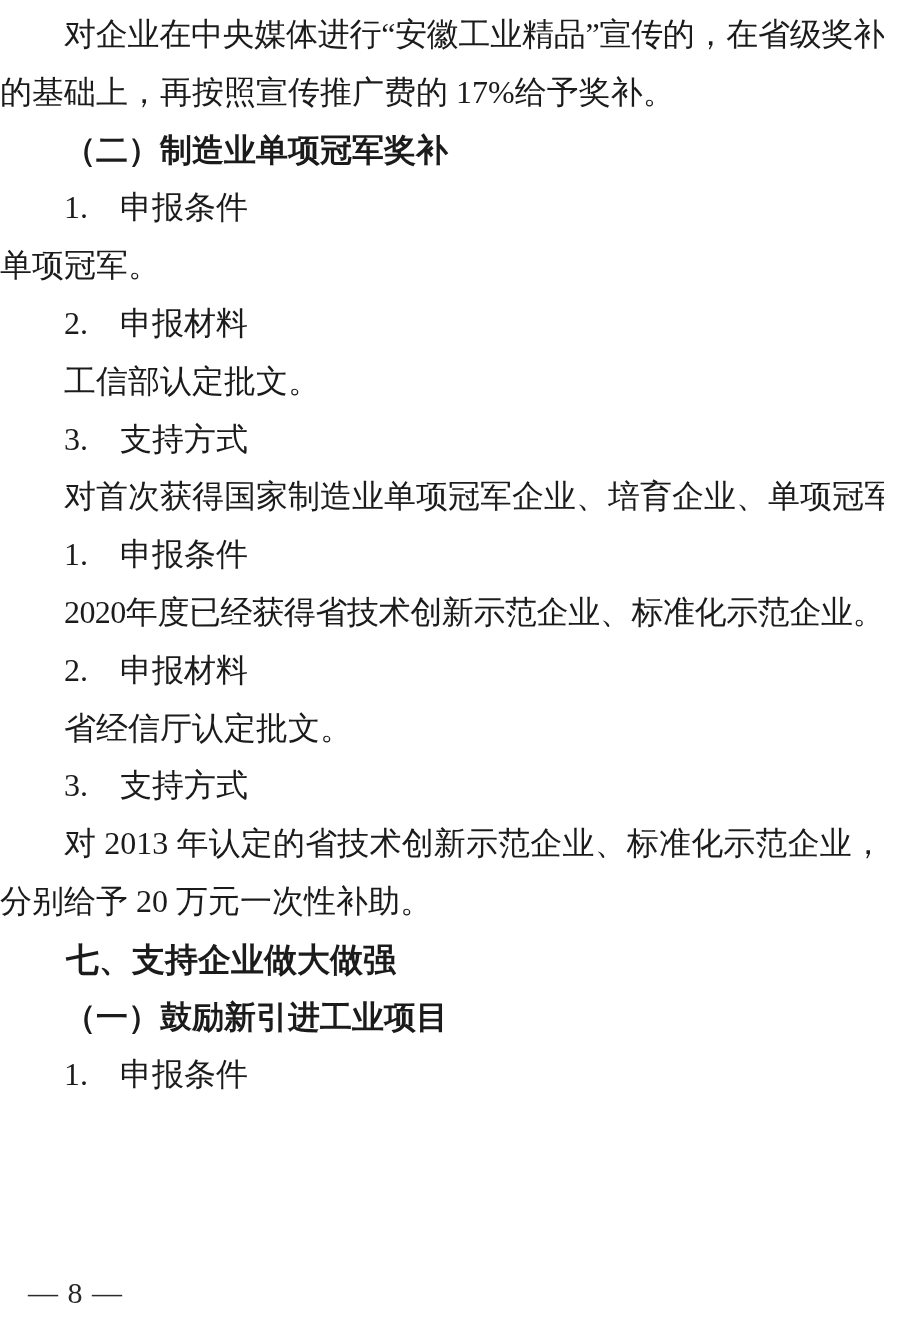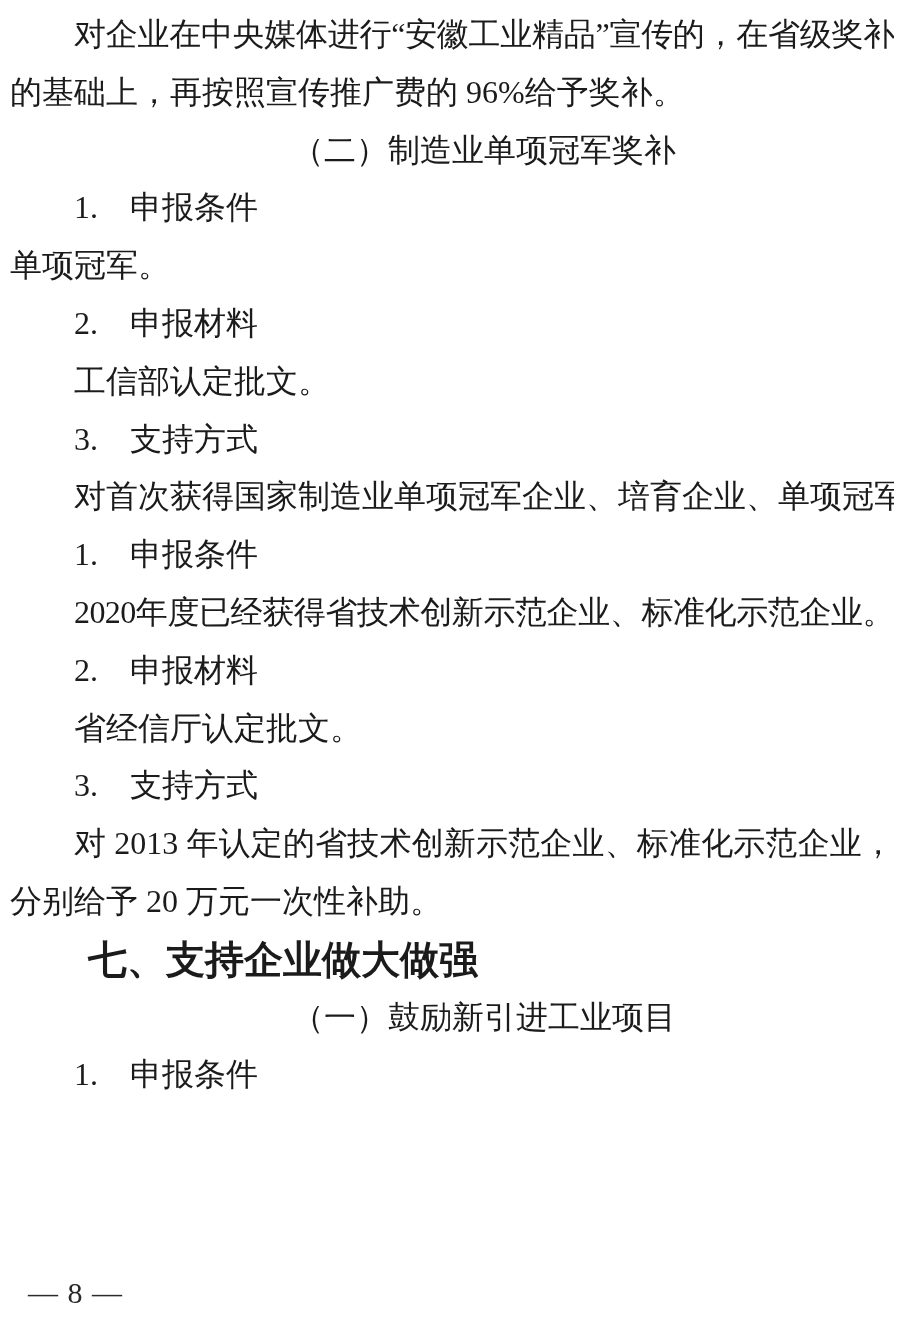--- a/index.html
+++ b/index.html
@@ -5,21 +5,21 @@
   html, body { margin: 0; padding: 0; }
   body {
     width: 900px; height: 1317px;
     background: #ffffff;
     font-family: "Liberation Serif", "DejaVu Serif", serif;
   }
   .page {
     position: relative;
     width: 900px; height: 1317px;
     box-sizing: border-box;
-    padding: 6px 8px 0 10px;
+    padding: 6px 8px 0 0;
     background: #ffffff;
     color: #1b1b1b;
     overflow: hidden;
   }
   .ln {
     width: 884px;
     height: 57.8px;
     line-height: 57.8px;
     font-size: 32px;
     white-space: nowrap;
@@ -29,39 +29,39 @@
   .fill {
     text-align: justify;
     text-align-last: justify;
     text-justify: inter-character;
   }
   .t1 { letter-spacing: -1.2px; }
   .t2 { letter-spacing: -0.6px; font-family: Liberation Serif, serif; }
   .h1 {
     font-family: "Liberation Sans", "DejaVu Sans", sans-serif;
     font-weight: 700;
-    font-size: 39px;
+    font-size: 33px;
   }
-  .h2 { font-weight: 400; text-align: center; }
+  .h2 { font-weight: 700; }
   .footer {
     position: absolute;
     left: 28px;
     top: 1276px;
     font-size: 30px;
     letter-spacing: 1px;
     color: #2a2a2a;
     font-family: "Liberation Serif", "DejaVu Serif", serif;
   }
 </style>
 </head>
 <body>
 
 <div class="page">
   <div class="ln ind fill t1">对企业在中央媒体进行“安徽工业精品”宣传的，在省级奖补</div>
-  <div class="ln">的基础上，再按照宣传推广费的 96%给予奖补。</div>
+  <div class="ln">的基础上，再按照宣传推广费的 17%给予奖补。</div>
   <div class="ln ind h2">（二）制造业单项冠军奖补</div>
   <div class="ln ind">1.　申报条件</div>
   <div class="ln">单项冠军。</div>
   <div class="ln ind">2.　申报材料</div>
   <div class="ln ind">工信部认定批文。</div>
   <div class="ln ind">3.　支持方式</div>
   <div class="ln ind fill">对首次获得国家制造业单项冠军企业、培育企业、单项冠军</div>
   <div class="ln ind">1.　申报条件</div>
   <div class="ln ind fill t2">2020年度已经获得省技术创新示范企业、标准化示范企业。</div>
   <div class="ln ind">2.　申报材料</div>

